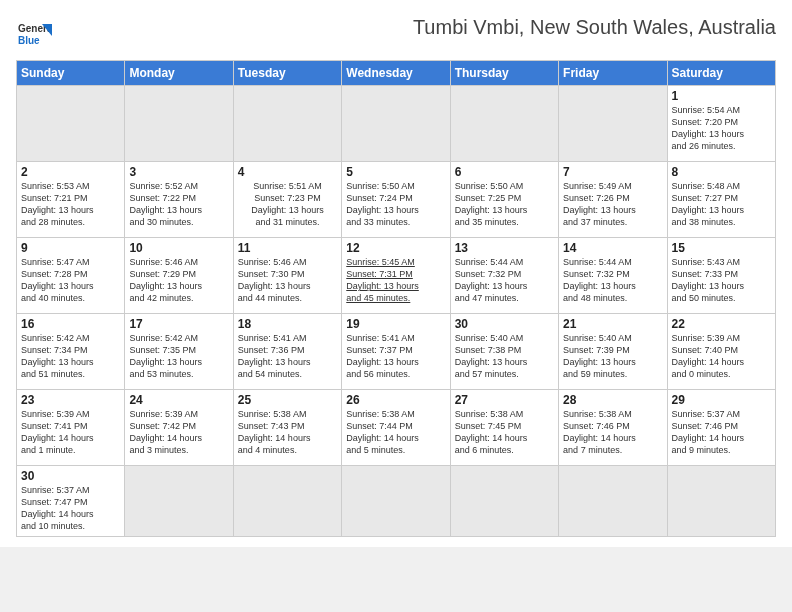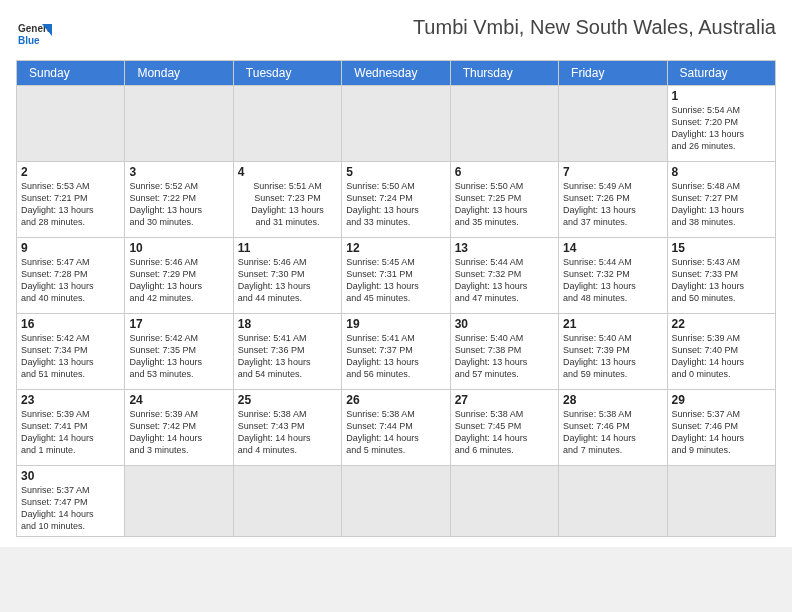--- a/index.html
+++ b/index.html
@@ -44,22 +44,22 @@
     }
     .calendar {
       width: 100%;
       border-collapse: collapse;
       table-layout: fixed;
     }
     .calendar th {
       background: #3a7bd5;
       color: #fff;
       font-size: 12px;
-      font-weight: normal;
-      padding: 5px 12px;
+      font-weight: bold;
+      padding: 5px 4px;
       text-align: left;
       border: 1px solid #ccc;
     }
     .calendar td {
       vertical-align: top;
       border: 1px solid #ccc;
       padding: 3px 4px;
       height: 76px;
       background: #fff;
       font-size: 9.5px;
@@ -197,21 +197,21 @@
           </td>
           <td>
             <span class="day-num">11</span>
             <div class="day-info" style="white-space: pre-line;">Sunrise: 5:46 AM
 Sunset: 7:30 PM
 Daylight: 13 hours
 and 44 minutes.</div>
           </td>
           <td>
             <span class="day-num">12</span>
-            <div class="day-info" style="white-space: pre-line;">Sunrise: 5:45 AM
+            <div class="day-info" style="white-space: pre-line; text-decoration: underline;">Sunrise: 5:45 AM
 Sunset: 7:31 PM
 Daylight: 13 hours
 and 45 minutes.</div>
           </td>
           <td>
             <span class="day-num">13</span>
             <div class="day-info" style="white-space: pre-line;">Sunrise: 5:44 AM
 Sunset: 7:32 PM
 Daylight: 13 hours
 and 47 minutes.</div>

